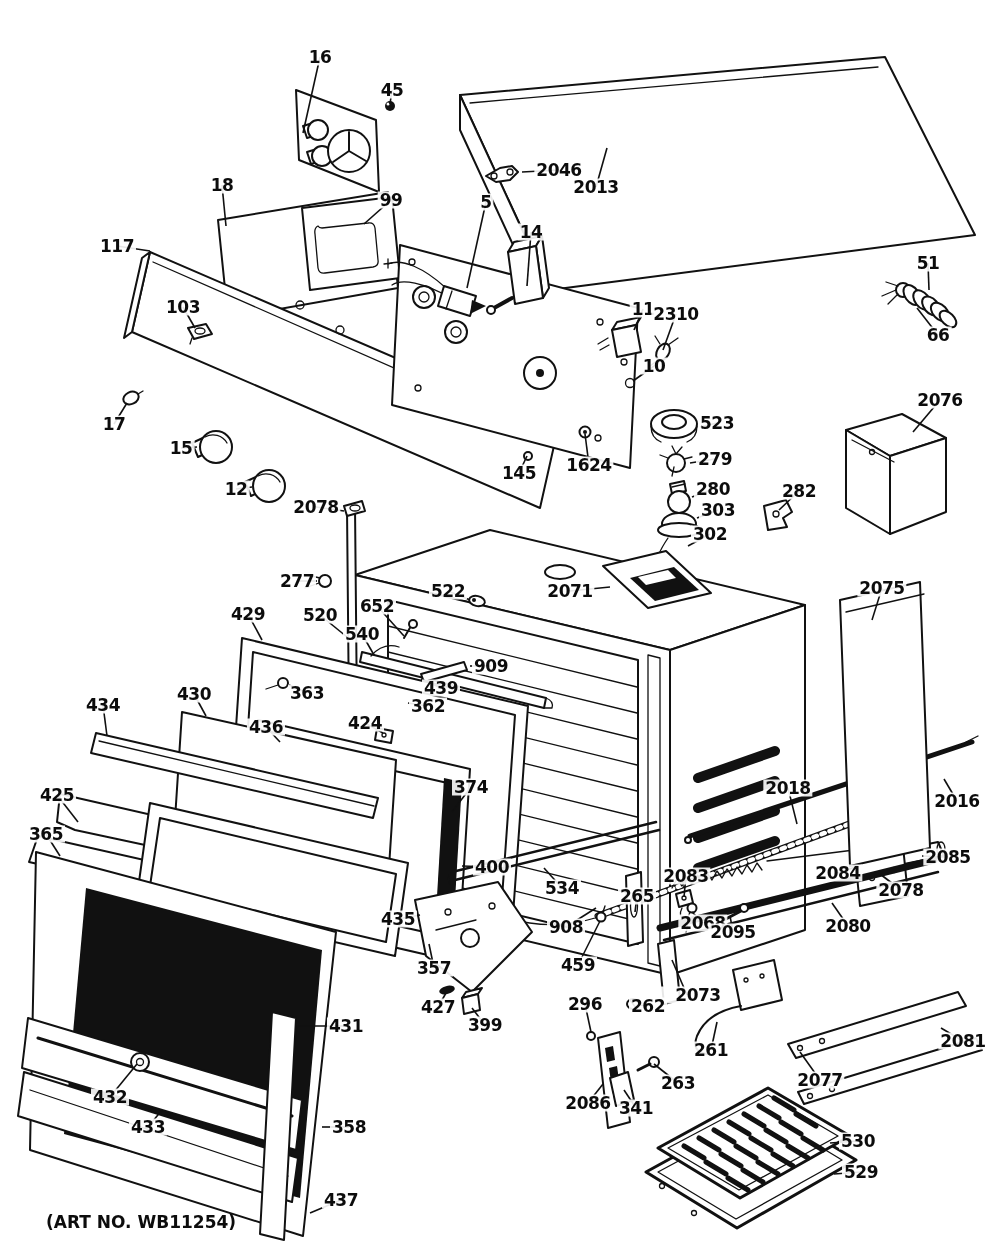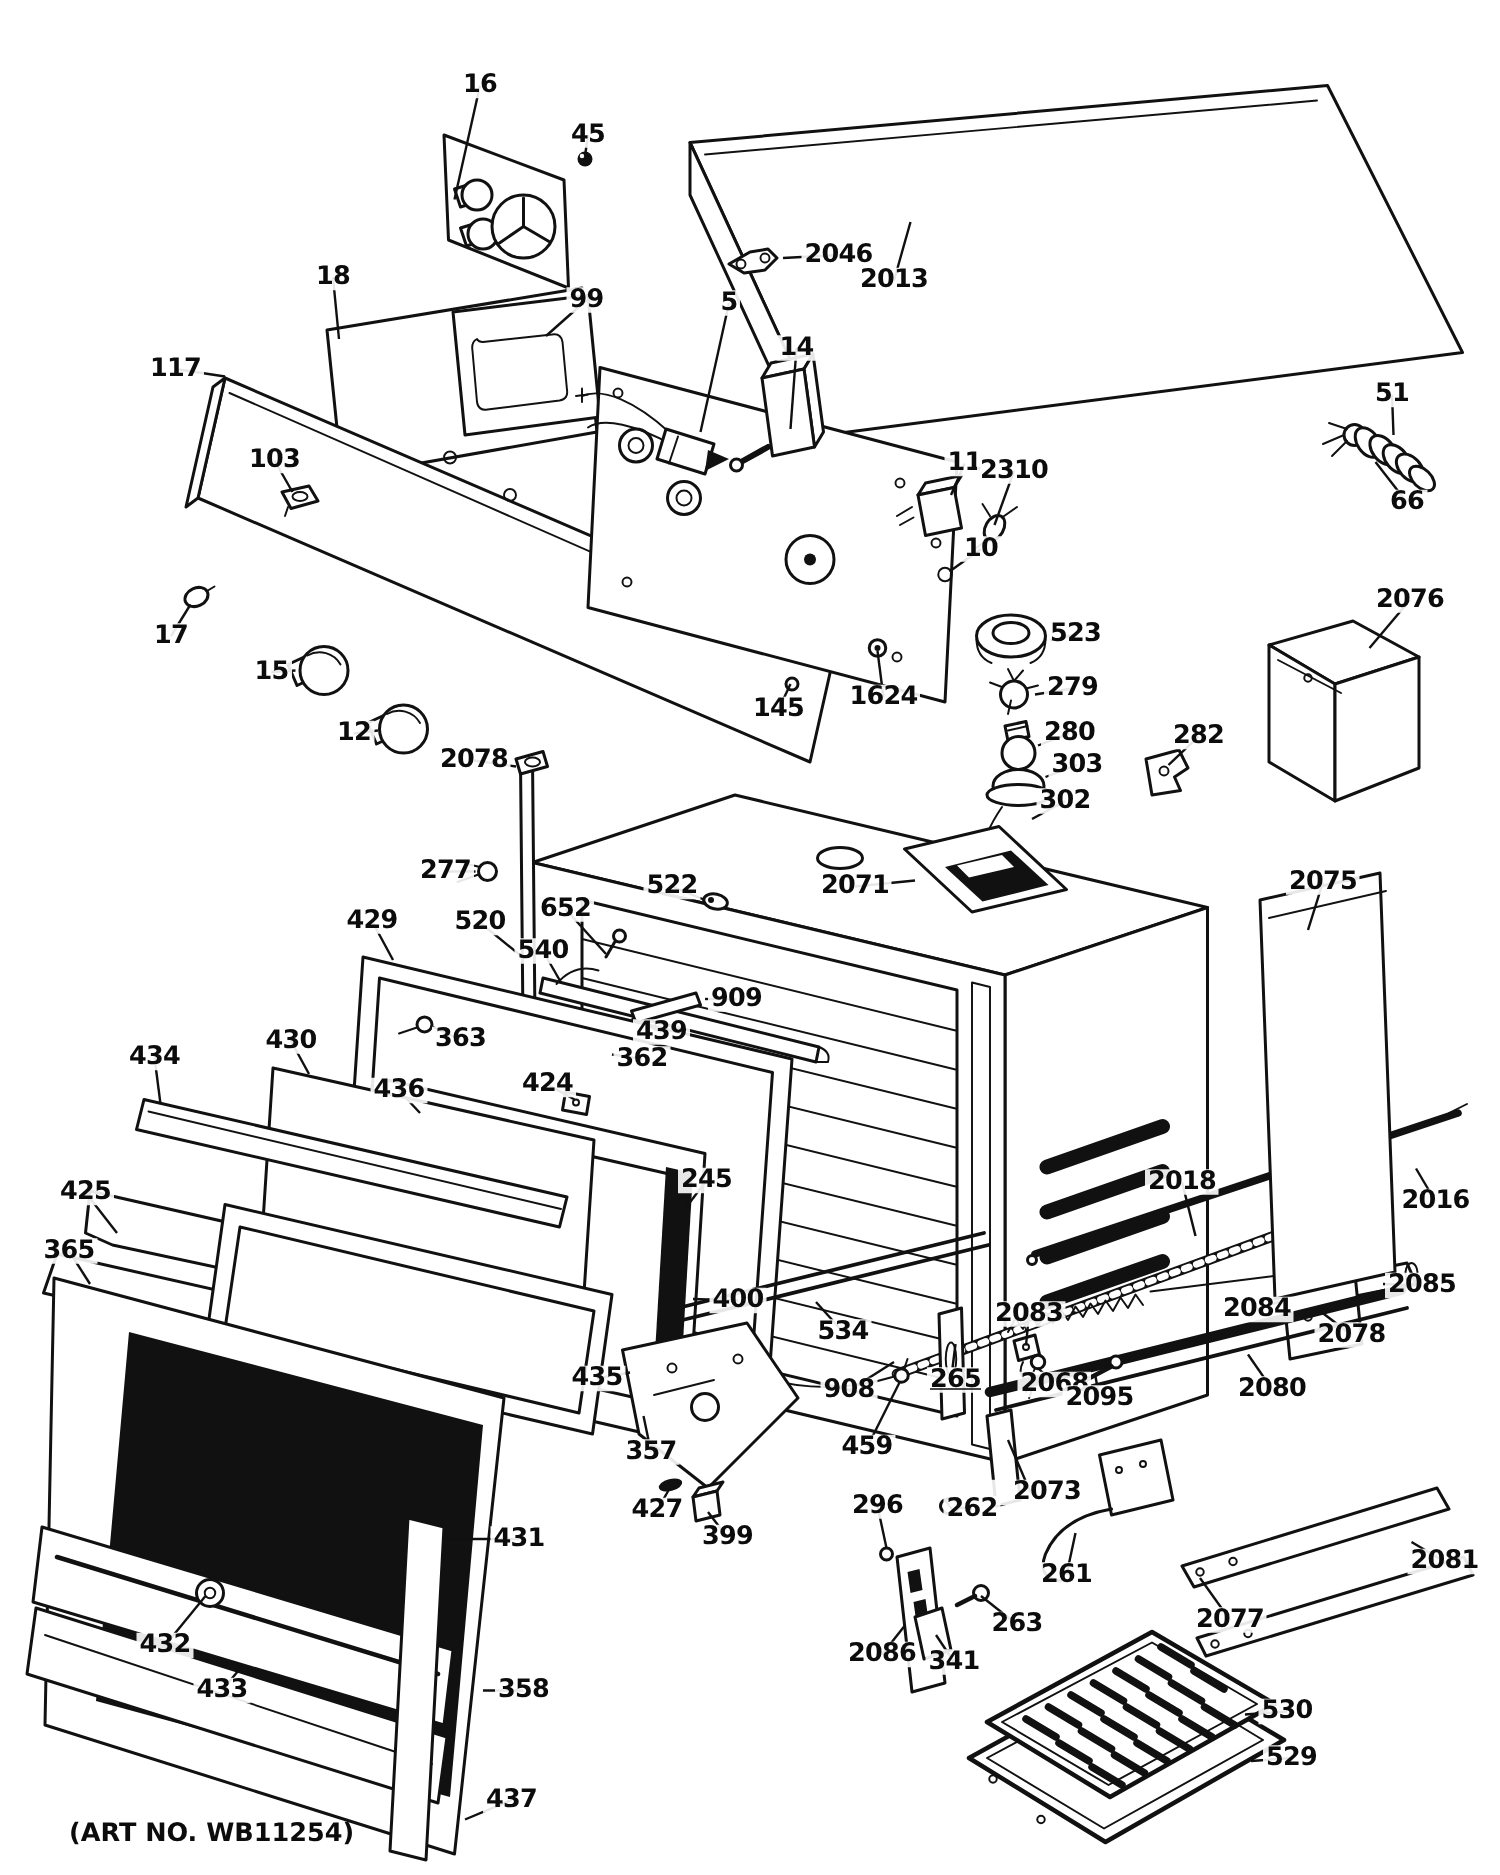--- a/index.html
+++ b/index.html
@@ -523,29 +523,29 @@
       <span class="part-label" style="left: 362px; top: 634px;">540</span>
       <span class="part-label" style="left: 491px; top: 666px;">909</span>
       <span class="part-label" style="left: 194px; top: 694px;">430</span>
       <span class="part-label" style="left: 103px; top: 705px;">434</span>
       <span class="part-label" style="left: 307px; top: 693px;">363</span>
       <span class="part-label" style="left: 441px; top: 688px;">439</span>
       <span class="part-label" style="left: 428px; top: 706px;">362</span>
       <span class="part-label" style="left: 266px; top: 727px;">436</span>
       <span class="part-label" style="left: 365px; top: 723px;">424</span>
       <span class="part-label" style="left: 57px; top: 795px;">425</span>
-      <span class="part-label" style="left: 471px; top: 787px;">245</span>
+      <span class="part-label" style="left: 471px; top: 787px;">374</span>
       <span class="part-label" style="left: 46px; top: 834px;">365</span>
       <span class="part-label" style="left: 492px; top: 867px;">400</span>
       <span class="part-label" style="left: 788px; top: 788px;">2018</span>
       <span class="part-label" style="left: 957px; top: 801px;">2016</span>
       <span class="part-label" style="left: 562px; top: 888px;">534</span>
       <span class="part-label" style="left: 948px; top: 857px;">2085</span>
       <span class="part-label" style="left: 686px; top: 876px;">2083</span>
-      <span class="part-label" style="left: 637px; top: 920px; text-decoration: underline;">265</span>
+      <span class="part-label" style="left: 637px; top: 896px;">265</span>
       <span class="part-label" style="left: 838px; top: 873px;">2084</span>
       <span class="part-label" style="left: 901px; top: 890px;">2078</span>
       <span class="part-label" style="left: 398px; top: 919px;">435</span>
       <span class="part-label" style="left: 703px; top: 923px;">2068</span>
       <span class="part-label" style="left: 733px; top: 932px;">2095</span>
       <span class="part-label" style="left: 566px; top: 927px;">908</span>
       <span class="part-label" style="left: 848px; top: 926px;">2080</span>
       <span class="part-label" style="left: 578px; top: 965px;">459</span>
       <span class="part-label" style="left: 434px; top: 968px;">357</span>
       <span class="part-label" style="left: 687px; top: 995px; padding-left: 24px;">2073</span>

